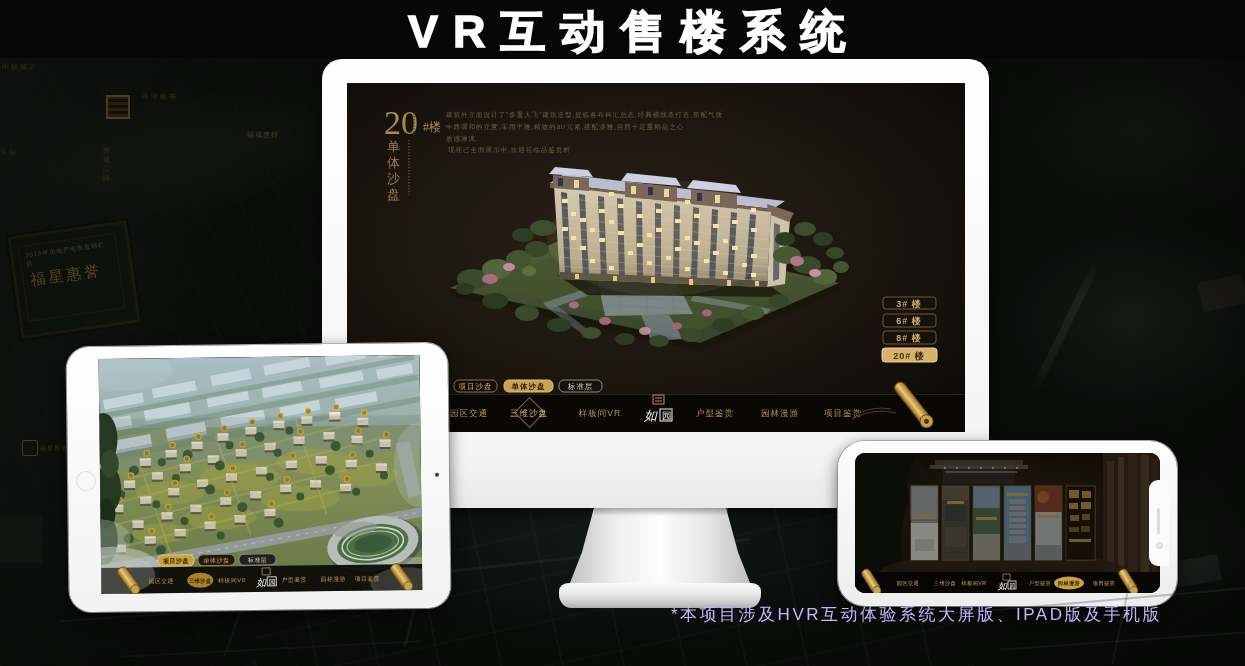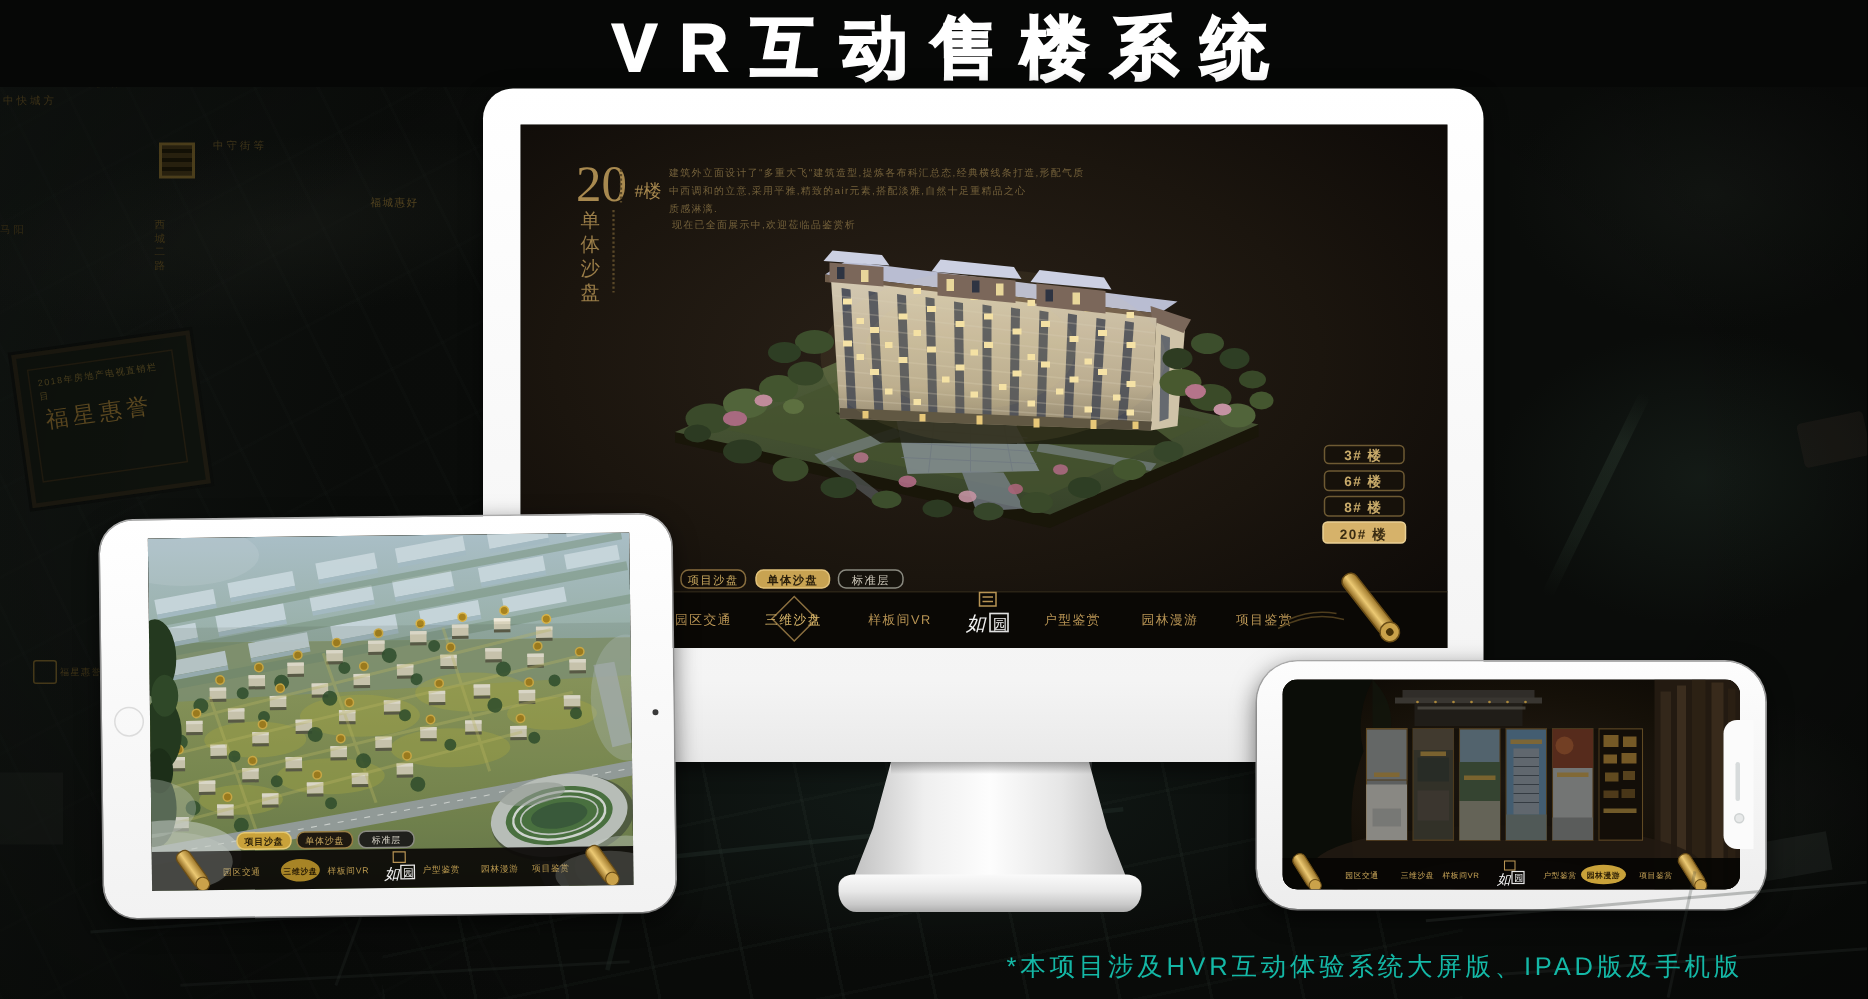--- a/index.html
+++ b/index.html
@@ -787,15 +787,15 @@
     <div class="abs" style="left:311px;top:39px;width:20px;height:86px;background:#fbfbfb;border-radius:9px 0 0 9px;">
       <div class="abs" style="left:8px;top:28px;width:3px;height:26px;border-radius:2px;background:#d7dbdc;"></div>
       <div class="abs" style="left:7px;top:62px;width:5px;height:5px;border-radius:50%;background:#e7e9e9;border:1px solid #cfd3d3;"></div>
     </div>
   </div>
 
   <div class="abs" style="left:950px;top:600px;width:295px;height:2px;background:rgba(56,64,58,.3);transform:rotate(-5deg);"></div>
   <div class="abs" style="left:1000px;top:640px;width:245px;height:2px;background:rgba(52,60,54,.25);transform:rotate(-4deg);"></div>
   <div class="abs" style="left:1120px;top:580px;width:2px;height:86px;background:rgba(52,60,54,.25);transform:rotate(12deg);"></div>
 
-  <div class="abs" style="left:671px;top:633px;font-size:17px;color:#14b8a6;letter-spacing:2.5px;white-space:nowrap;text-align:center;">*本项目涉及HVR互动体验系统大屏版、IPAD版及手机版</div>
+  <div class="abs" style="left:671px;top:603px;font-size:17px;color:#c4b5fd;letter-spacing:2.5px;white-space:nowrap;text-align:center;">*本项目涉及HVR互动体验系统大屏版、IPAD版及手机版</div>
 
 </div>
 
 </body></html>

